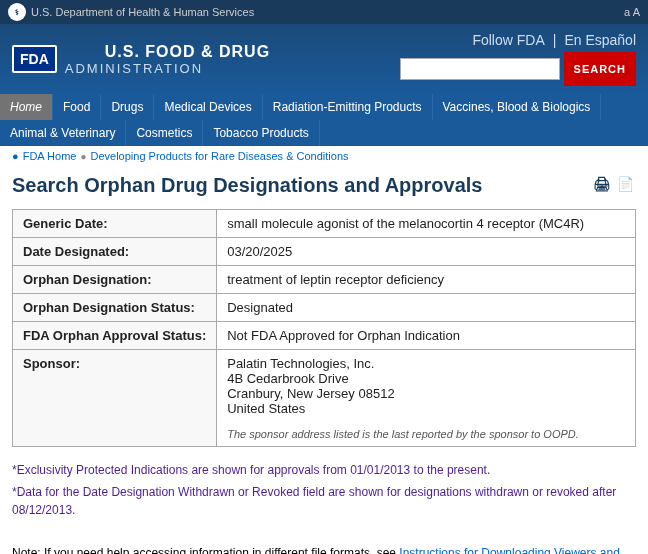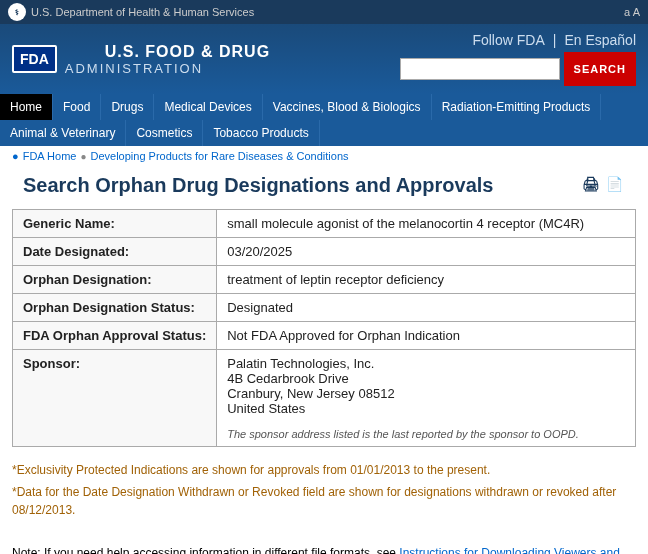--- a/index.html
+++ b/index.html
@@ -122,38 +122,39 @@
       font-size: 12px;
       padding: 6px 10px;
       cursor: pointer;
       white-space: nowrap;
       border-right: 1px solid #2a6aaa;
     }
     .nav-item:hover, .nav-item.active {
       background: #1a3a6a;
     }
     .nav-item.active {
-      background: #000000;
+      background: #737373;
+      font-style: italic;
     }
 
     
     .breadcrumb-area {
       padding: 4px 12px;
       font-size: 11px;
       color: #555;
       display: flex;
       align-items: center;
       gap: 4px;
     }
     .breadcrumb-area a { color: #0066cc; text-decoration: none; }
     .breadcrumb-sep { color: #888; font-size: 10px; }
 
     
     .page-title {
-      padding: 8px 23px 4px;
+      padding: 8px 12px 4px;
       font-size: 20px;
       color: #1a3a5c;
       font-weight: bold;
       display: flex;
       justify-content: space-between;
       align-items: flex-start;
       text-align: center;
     }
     .page-actions {
       display: flex;
@@ -196,21 +197,21 @@
       font-style: italic;
       font-size: 11px;
       color: #555;
       margin-top: 12px;
     }
 
     
     .footer-notes {
       padding: 6px 12px;
       font-size: 12px;
-      color: #a16207;
+      color: #4c1d95;
       line-height: 1.5;
     }
     .footer-notes p { margin-bottom: 4px; }
 
     
     .lang-section {
       padding: 6px 12px;
       font-size: 12px;
       line-height: 1.8;
     }
@@ -246,22 +247,22 @@
       <button class="search-btn">SEARCH</button>
     </div>
   </div>
 </div>
 
 <div class="nav">
   <div class="nav-item active">Home</div>
   <div class="nav-item">Food</div>
   <div class="nav-item">Drugs</div>
   <div class="nav-item">Medical Devices</div>
+  <div class="nav-item">Radiation-Emitting Products</div>
   <div class="nav-item">Vaccines, Blood &amp; Biologics</div>
-  <div class="nav-item">Radiation-Emitting Products</div>
   <div class="nav-item">Animal &amp; Veterinary</div>
   <div class="nav-item">Cosmetics</div>
   <div class="nav-item">Tobacco Products</div>
 </div>
 
 <div class="breadcrumb-area">
   <span style="color:#0066cc;">●</span>
   <a>FDA Home</a>
   <span class="breadcrumb-sep">●</span>
   <a>Developing Products for Rare Diseases &amp; Conditions</a>
@@ -271,21 +272,21 @@
   <h1 style="font-size:20px;font-weight:bold;color:#1a3a5c;">Search Orphan Drug Designations and Approvals</h1>
   <div class="page-actions">
     <div class="action-icon" title="Print">🖨</div>
     <div class="action-icon" title="PDF" style="color:#c00;">📄</div>
   </div>
 </div>
 
 <table class="detail-table">
   <tbody>
     <tr>
-      <td>Generic Name:</td>
+      <td>Generic Date:</td>
       <td>small molecule agonist of the melanocortin 4 receptor (MC4R)</td>
     </tr>
     <tr>
       <td>Date Designated:</td>
       <td>03/20/2025</td>
     </tr>
     <tr>
       <td>Orphan Designation:</td>
       <td>treatment of leptin receptor deficiency</td>
     </tr>

